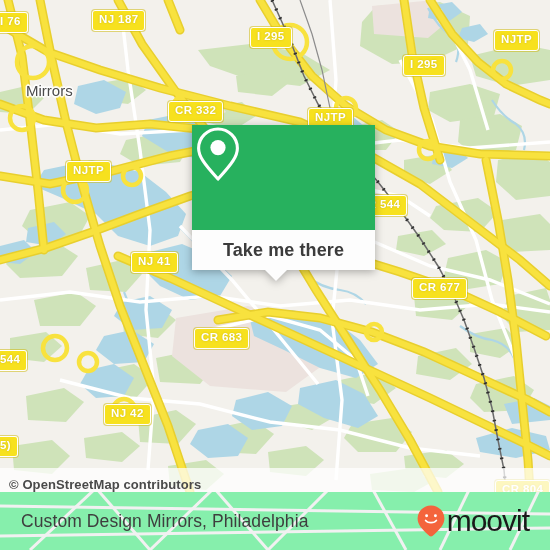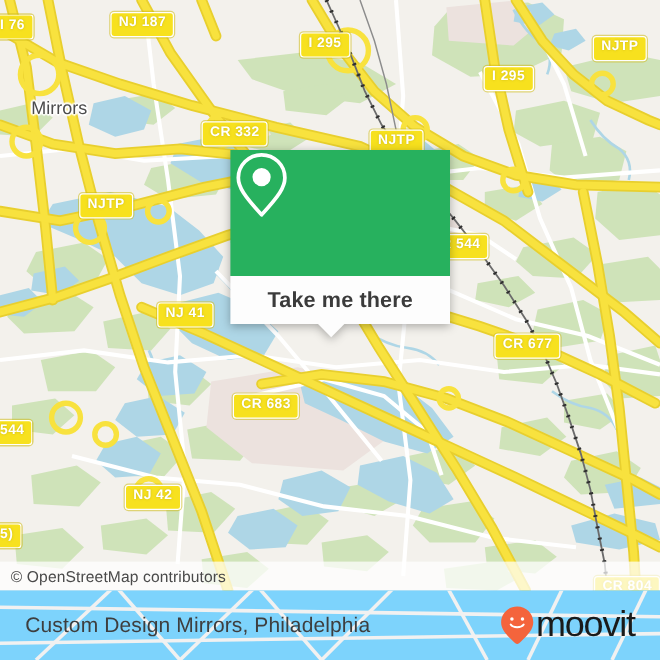--- a/index.html
+++ b/index.html
@@ -36,21 +36,21 @@
     white-space:nowrap;
     text-shadow:
       -1.6px 0 1px #fff, 1.6px 0 1px #fff, 0 -1.6px 1px #fff, 0 1.6px 1px #fff,
       -1.2px -1.2px 1px #fff, 1.2px -1.2px 1px #fff, -1.2px 1.2px 1px #fff, 1.2px 1.2px 1px #fff;
   }
 
   
   #attrib{
     position:absolute;left:0;top:468px;width:550px;height:24px;
     background:rgba(255,255,255,.72);
-    display:flex;align-items:center;
+    display:flex;align-items:flex-end;font-weight:bold;
   }
   #attrib span{
     font-size:13px;color:#4a4a4a;padding-left:9px;letter-spacing:.1px;
   }
 
   
   #card{
     position:absolute;left:192px;top:125px;width:183px;
     filter:drop-shadow(0 2px 4px rgba(0,0,0,.30));
     font-weight:bold;
@@ -70,21 +70,21 @@
   #card-tail{
     position:absolute;left:73px;bottom:-11px;width:0;height:0;
     border-left:11px solid transparent;
     border-right:11px solid transparent;
     border-top:11px solid #fdfdfd;
   }
 
   
   #bottom{
     position:absolute;left:0;top:492px;width:550px;height:58px;
-    background:#7dd3fc;overflow:hidden;
+    background:#86efac;overflow:hidden;
   }
   #bottom-ghost{position:absolute;left:0;top:0;}
   #bottom-title{
     position:absolute;left:21px;top:19px;
     font-size:17.5px;color:#3e3e3e;letter-spacing:.1px;white-space:nowrap;
   }
   #logo{position:absolute;right:21px;top:10px;display:flex;align-items:center;height:38px;}
   #logo-pin{width:30px;height:34px;margin-right:1px;}
   #logo-word{font-size:30px;color:#1a1a1a;letter-spacing:-1px;line-height:1;font-weight:normal;text-align:center;}
 </style>

